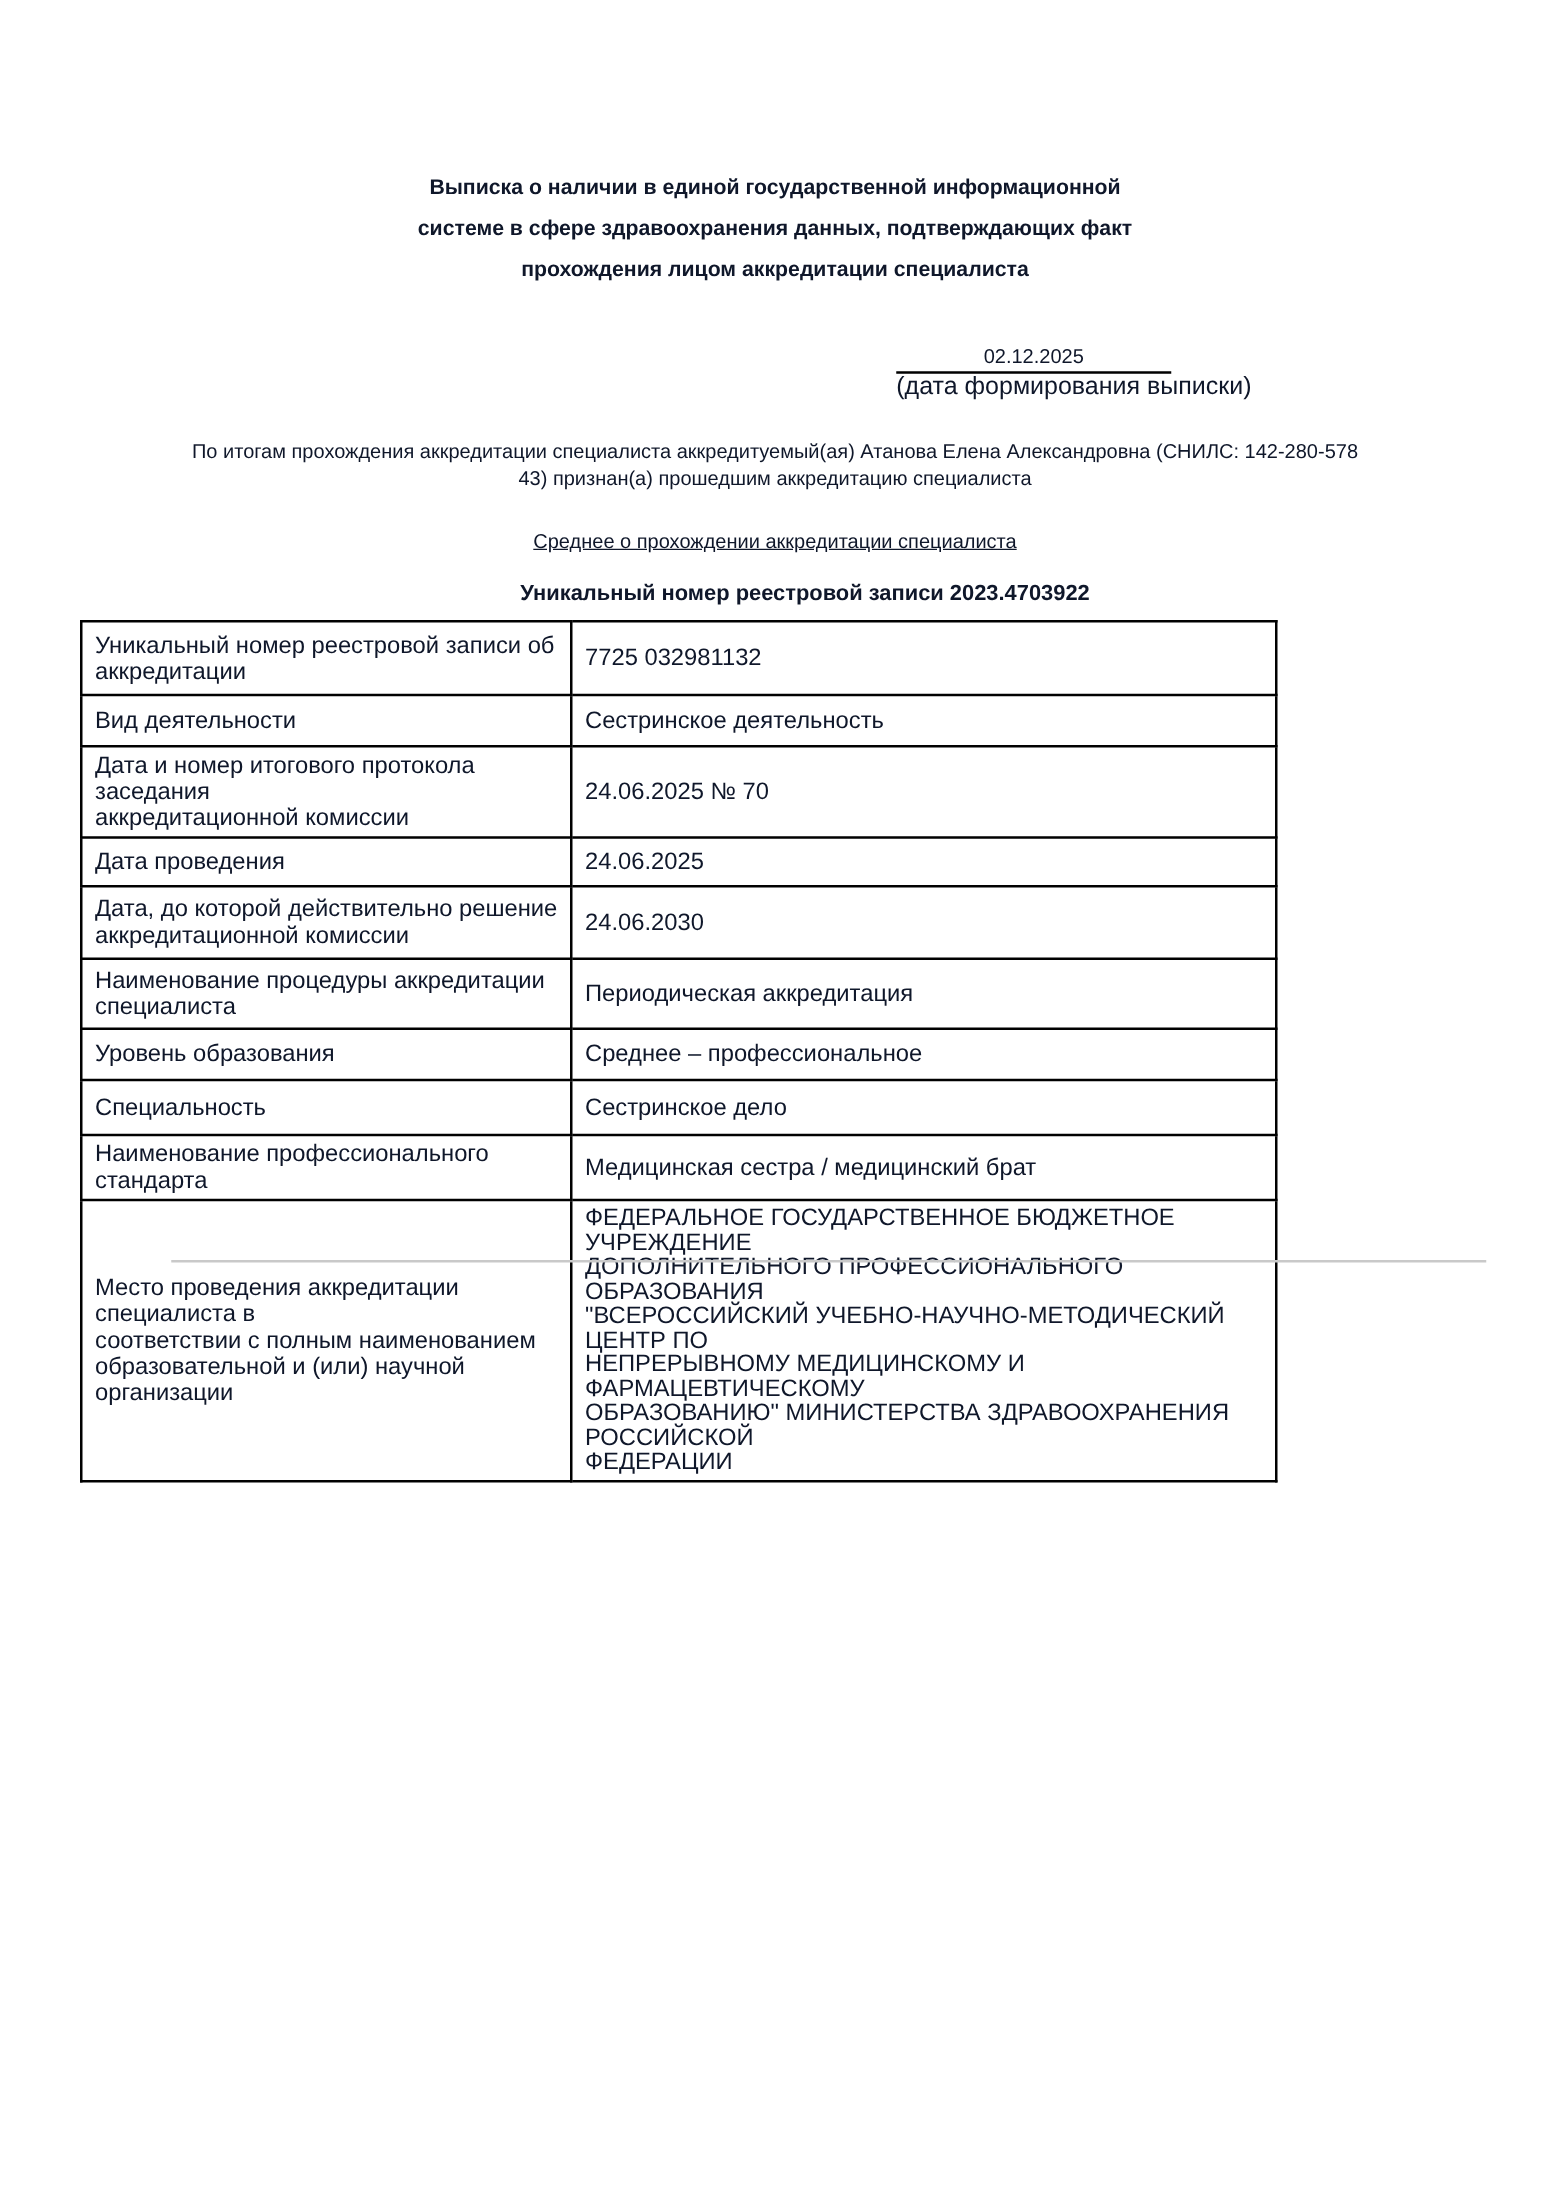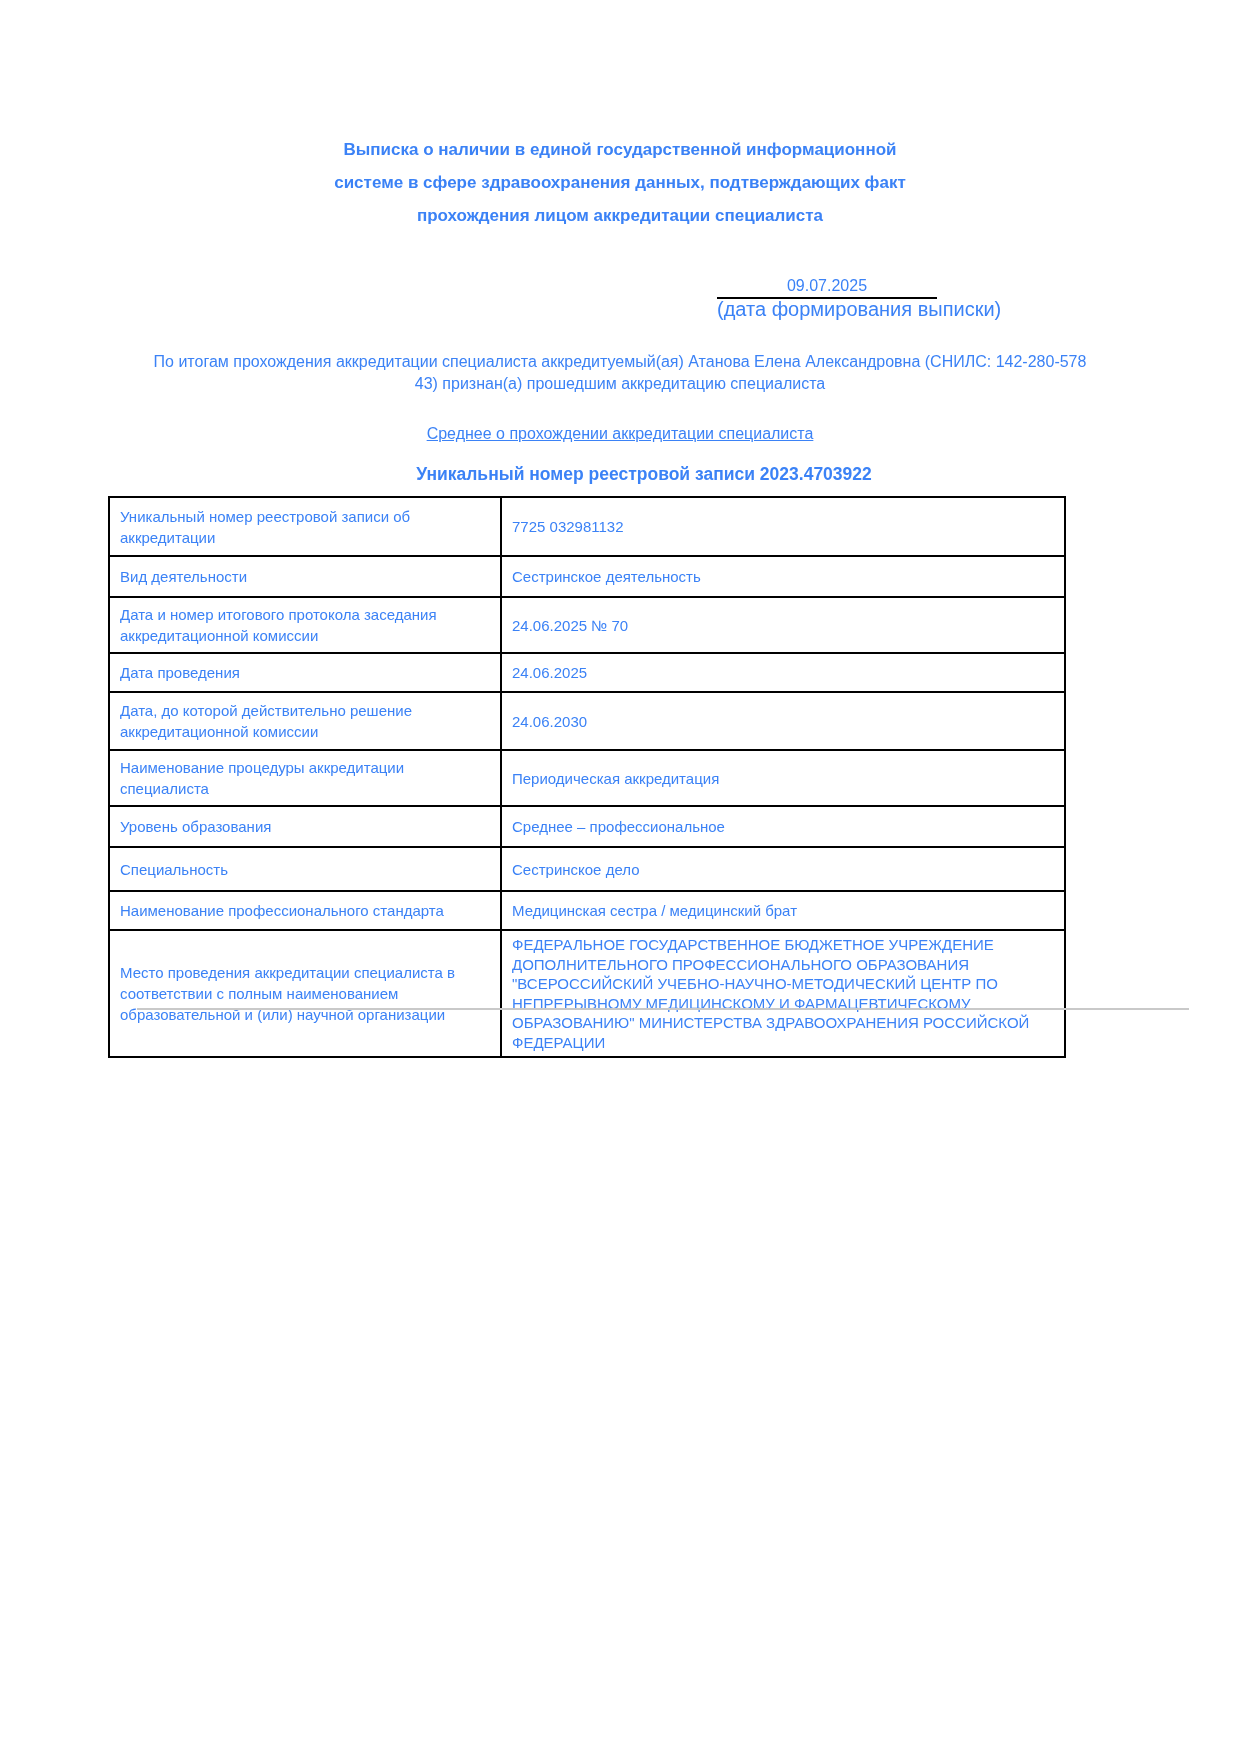--- a/index.html
+++ b/index.html
@@ -5,21 +5,21 @@
   html, body {
     margin: 0;
     padding: 0;
     background: #ffffff;
   }
   .page {
     position: relative;
     width: 1240px;
     height: 1755px;
     background: #ffffff;
-    color: #3b82f6;
+    color: #0f172a;
     font-family: "Liberation Sans", "DejaVu Sans", sans-serif;
     overflow: hidden;
   }
   .title {
     padding-top: 133px;
     text-align: center;
     font-weight: bold;
     font-size: 17px;
     line-height: 33px;
   }
@@ -59,25 +59,25 @@
   .registry-heading {
     margin-top: 19px;
     text-align: center;
     font-size: 17.5px;
     line-height: 22px;
     font-weight: bold;
     padding-left: 48px;
   }
   table.info-table {
     margin-top: 11px;
-    margin-left: 108px;
+    margin-left: 64px;
     width: 952px;
     border-collapse: collapse;
     table-layout: fixed;
-    font-size: 15px;
+    font-size: 19px;
   }
   table.info-table td {
     border: 2px solid #000000;
     vertical-align: middle;
     padding: 4px 10px;
     line-height: 21px;
     white-space: pre-line;
     overflow: hidden;
   }
   td.cell-label { width: 370px; }
@@ -107,21 +107,21 @@
 
 <div class="page">
 
   <div class="title">
     <div>Выписка о наличии в единой государственной информационной</div>
     <div>системе в сфере здравоохранения данных, подтверждающих факт</div>
     <div>прохождения лицом аккредитации специалиста</div>
   </div>
 
   <div class="date-block">
-    <div class="date-value">09.07.2025</div>
+    <div class="date-value">02.12.2025</div>
     <div class="date-caption">(дата формирования выписки)</div>
   </div>
 
   <div class="intro">По итогам прохождения аккредитации специалиста аккредитуемый(ая) Атанова Елена Александровна (СНИЛС: 142-280-578
 43) признан(а) прошедшим аккредитацию специалиста</div>
 
   <div class="section-heading">Среднее о прохождении аккредитации специалиста</div>
 
   <div class="registry-heading">Уникальный номер реестровой записи 2023.4703922</div>
 

